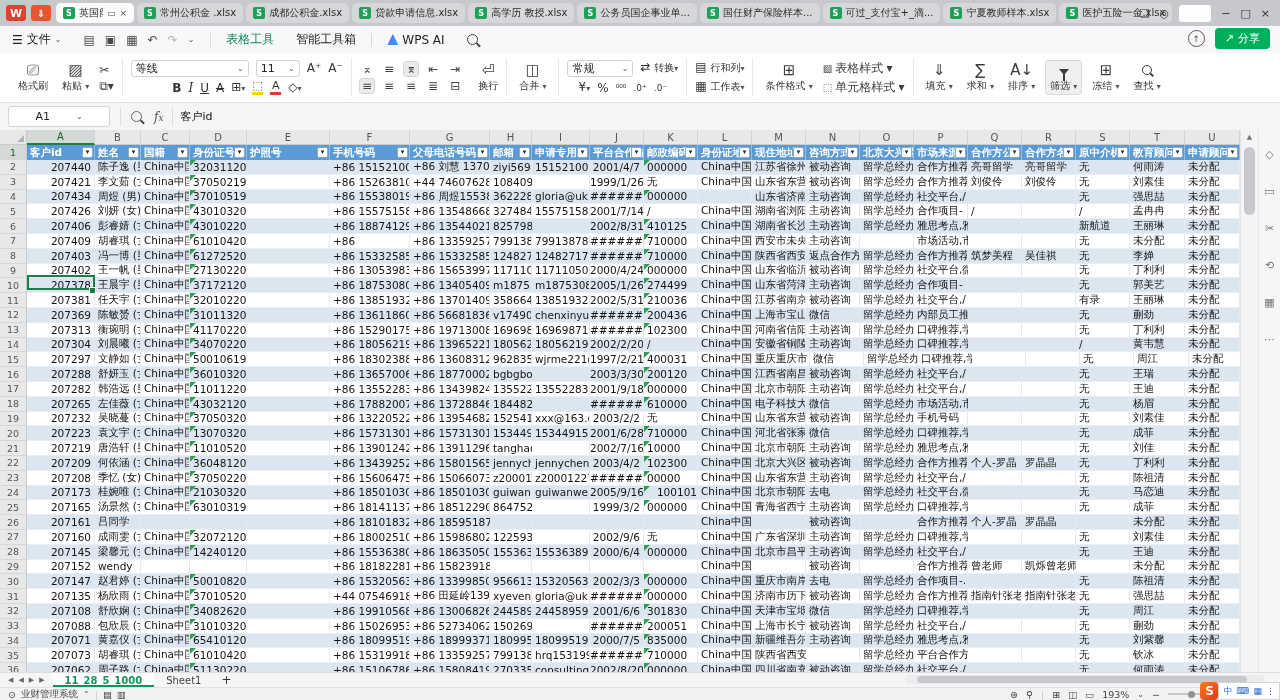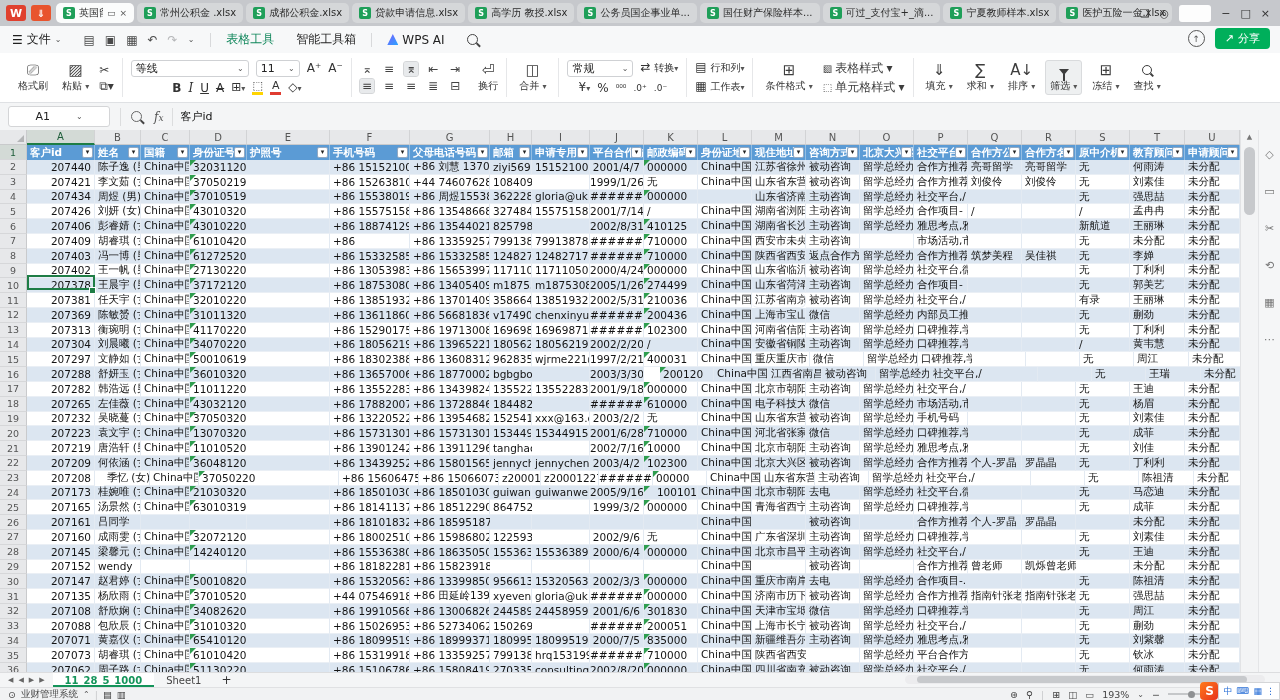--- a/index.html
+++ b/index.html
@@ -472,21 +472,21 @@
         </div>
         <div class="hcell" style="width: 54px;">
           <span class="tx">咨询方式</span>
           <span class="fbtn2">▾</span>
         </div>
         <div class="hcell" style="width: 54px;">
           <span class="tx">北京大兴区</span>
           <span class="fbtn2">▾</span>
         </div>
         <div class="hcell" style="width: 54px;">
-          <span class="tx">社交平台</span>
+          <span class="tx">市场来源</span>
           <span class="fbtn2">▾</span>
         </div>
         <div class="hcell" style="width: 54px;">
           <span class="tx">合作方公</span>
           <span class="fbtn2">▾</span>
         </div>
         <div class="hcell" style="width: 54px;">
           <span class="tx">合作方名</span>
           <span class="fbtn2">▾</span>
         </div>
@@ -1478,21 +1478,21 @@
         </div>
         <div class="cell band spill" style="width: 42px;">
           <span class="tx" style="width: 96px;">bgbgbow@</span>
         </div>
         <div class="cell band" style="width: 58px;">
           <span class="tx"></span>
         </div>
         <div class="cell band num" style="width: 54px;">
           <span class="tx">2003/3/30</span>
         </div>
-        <div class="cell band" style="width: 54px; margin-left: 16px;">
+        <div class="cell band" style="width: 54px;">
           <span class="tx">200120</span>
           <span class="tri"></span>
         </div>
         <div class="cell band" style="width: 54px;">
           <span class="tx">China中国</span>
         </div>
         <div class="cell band" style="width: 54px;">
           <span class="tx">江西省南昌</span>
         </div>
         <div class="cell band" style="width: 54px;">
@@ -1925,21 +1925,21 @@
         </div>
         <div class="cell band" style="width: 55px;">
           <span class="tx">未分配</span>
         </div>
       </div>
       <div class="grow">
         <div class="rnum">23</div>
         <div class="cell num" style="width: 68px;">
           <span class="tx">207208</span>
         </div>
-        <div class="cell" style="width: 46px; margin-left: 9px;">
+        <div class="cell" style="width: 46px;">
           <span class="tx">季忆 (女)</span>
         </div>
         <div class="cell" style="width: 49px;">
           <span class="tx">China中国</span>
         </div>
         <div class="cell spill" style="width: 57px;">
           <span class="tx" style="width: 136px;">370502200012272047</span>
           <span class="tri"></span>
         </div>
         <div class="cell" style="width: 83px;">

